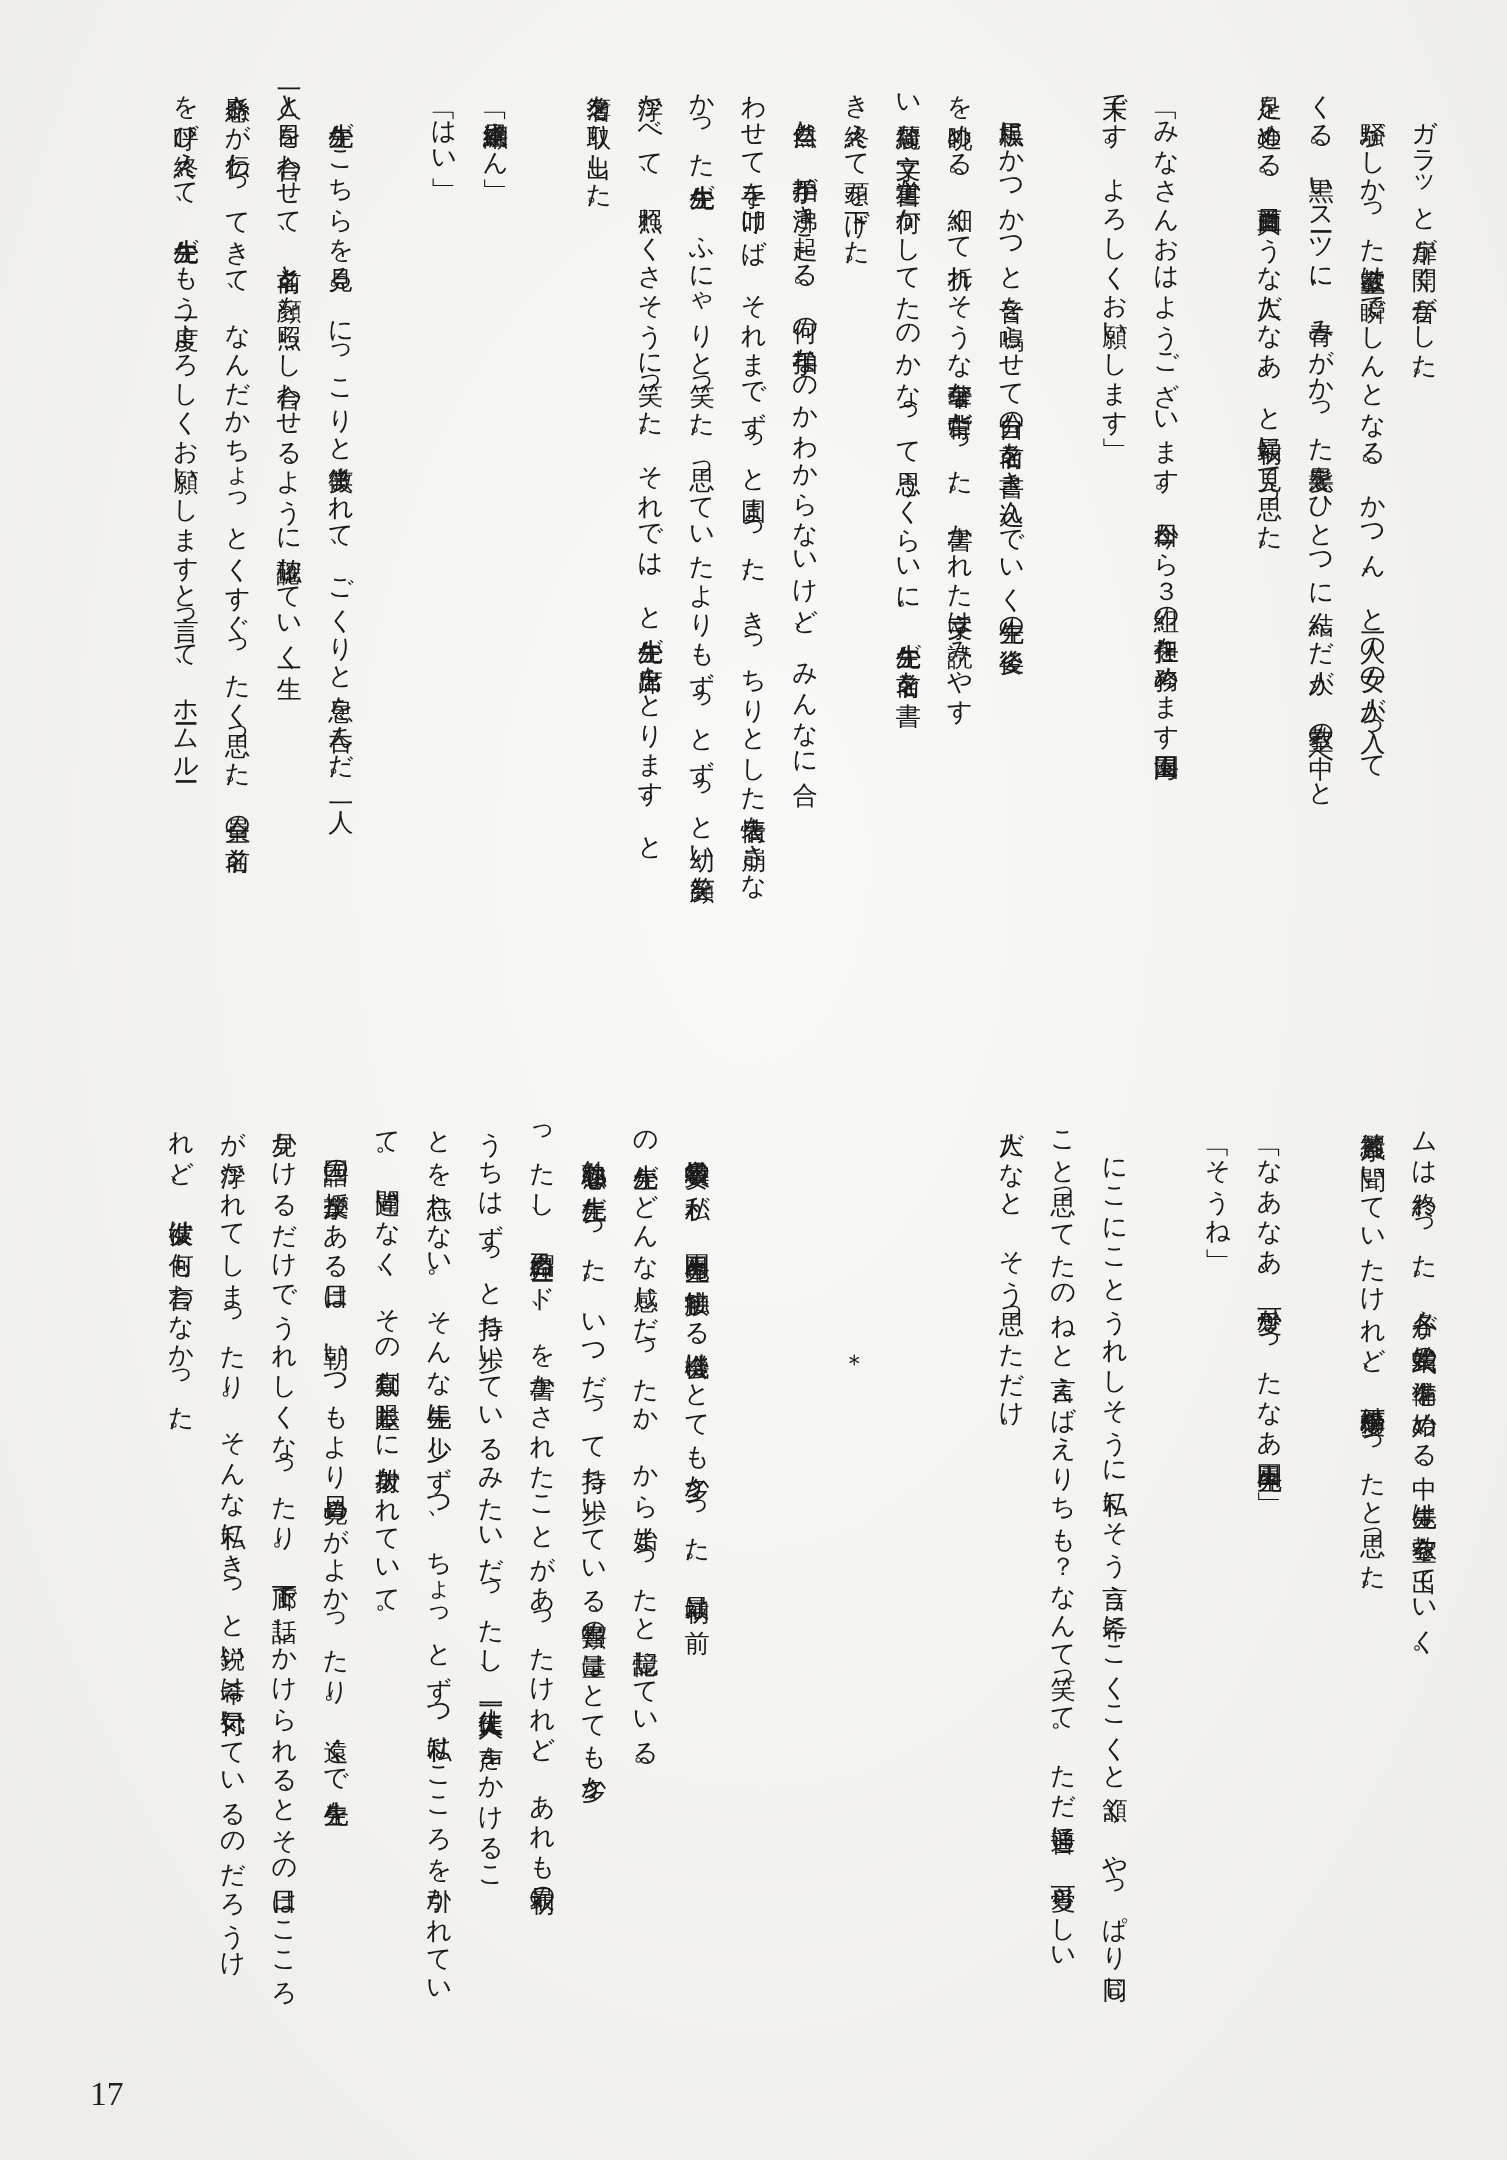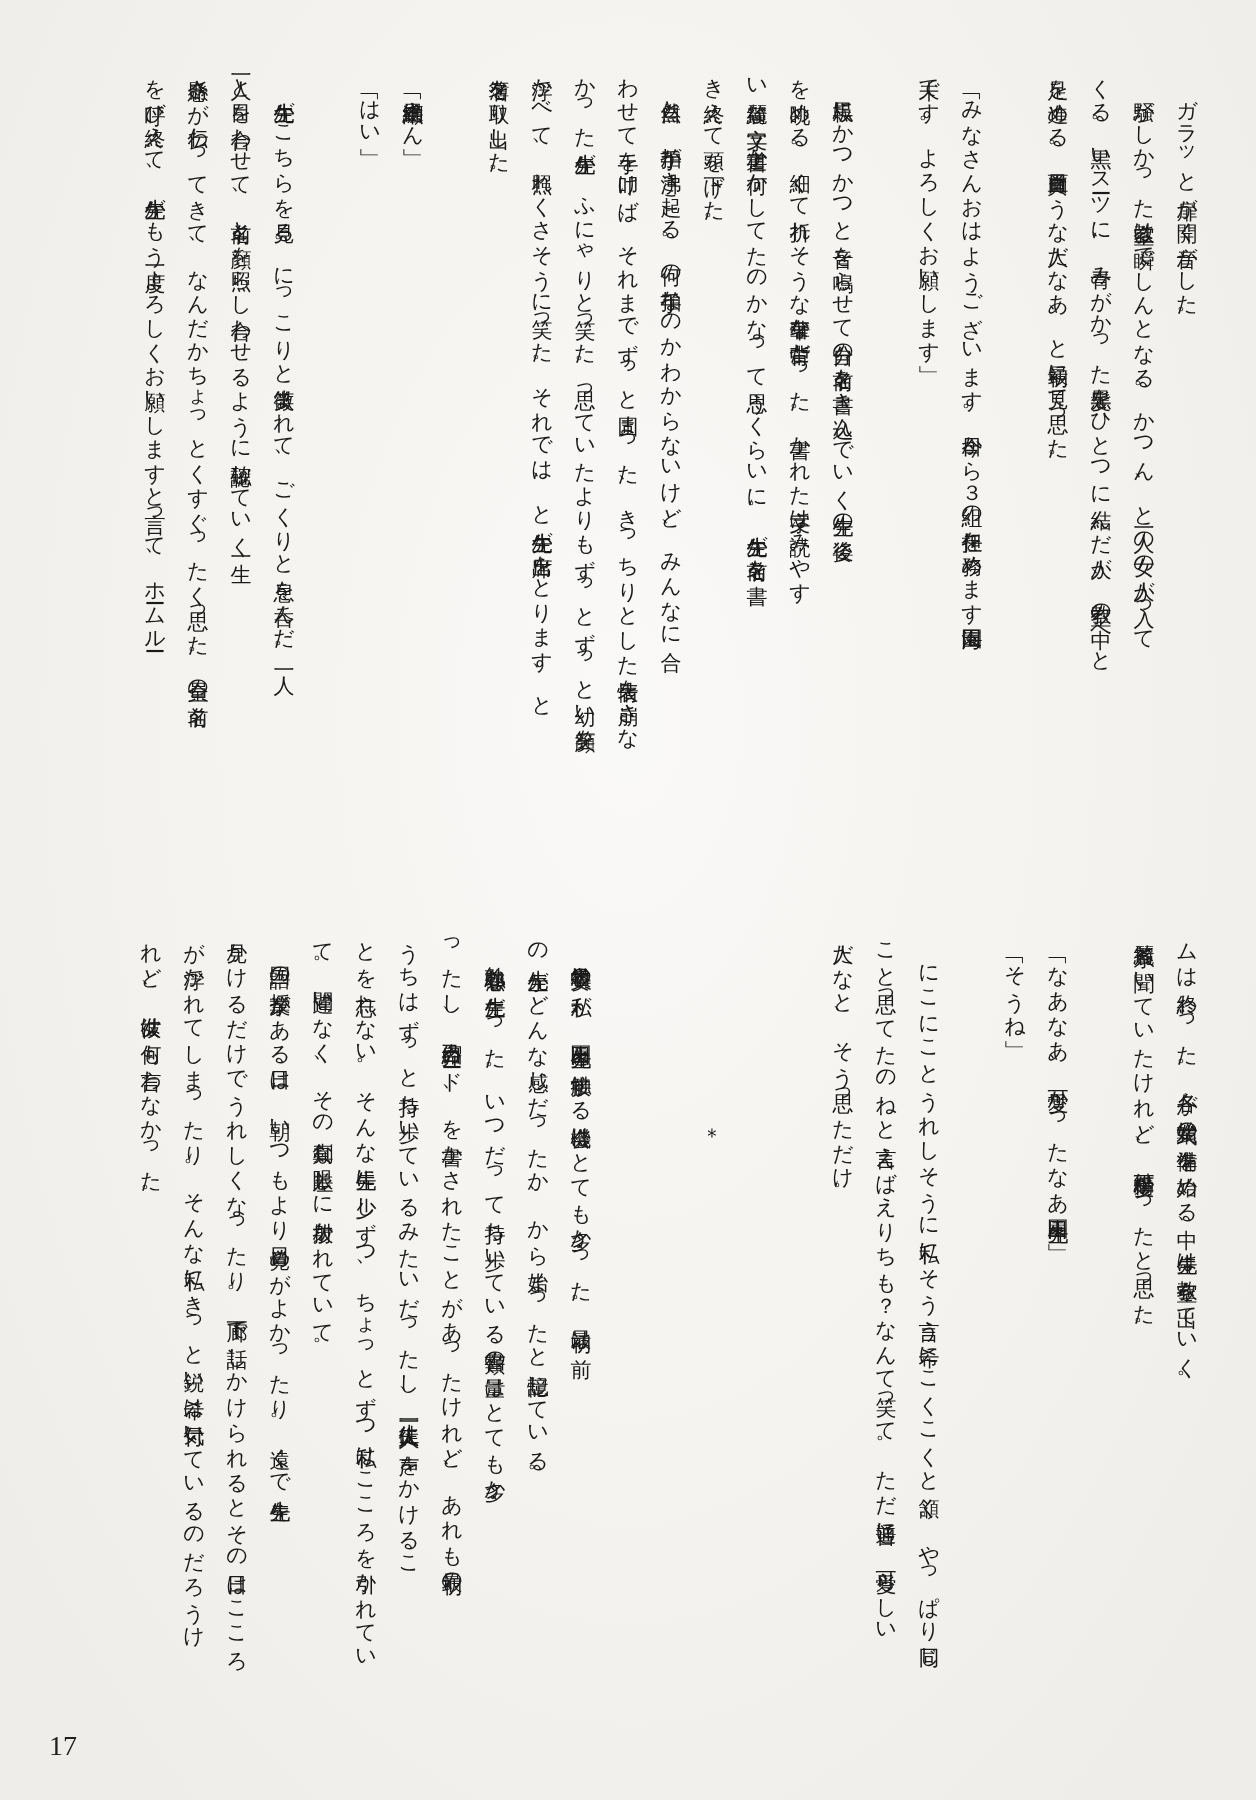--- a/index.html
+++ b/index.html
@@ -45,21 +45,21 @@
     right: 48px;
     height: 790px;
     letter-spacing: 1.2px;
   }
   .vtext p.indent { text-indent: 22px; }
   .vtext p.gap1 { margin-block-start: 43px; }
   .vtext p.gap2 { margin-block-start: 88px; }
   .vtext p.divider { text-indent: 186px; letter-spacing: 0; }
   .page-number {
     position: absolute;
-    left: 49px;
+    left: 75px;
     top: 1730px;
     font-family: "Liberation Serif", "DejaVu Serif", serif;
     font-size: 28px;
     color: #1f1f1f;
   }
 </style>
 </head>
 <body>
 
 <div class="page">

